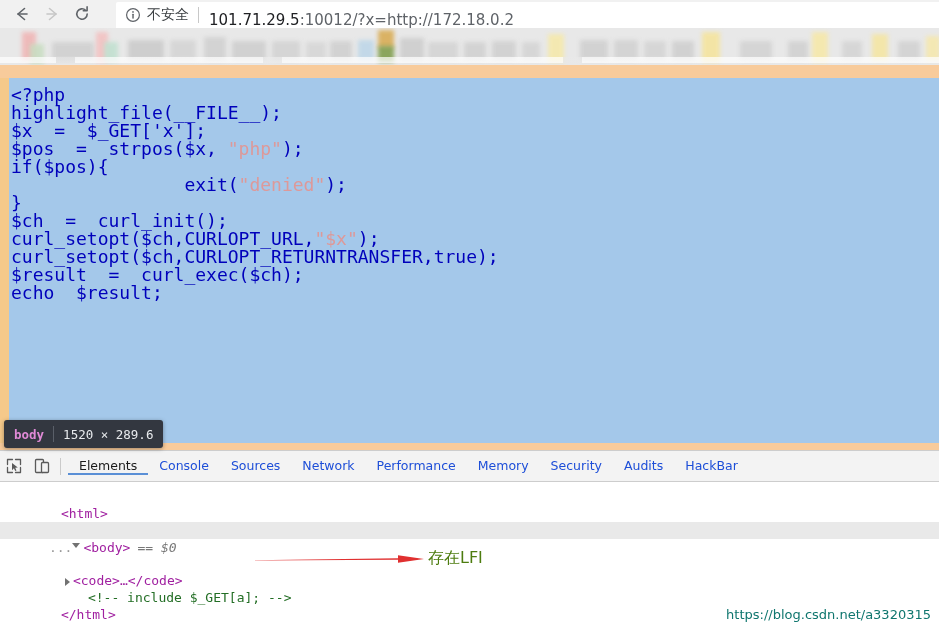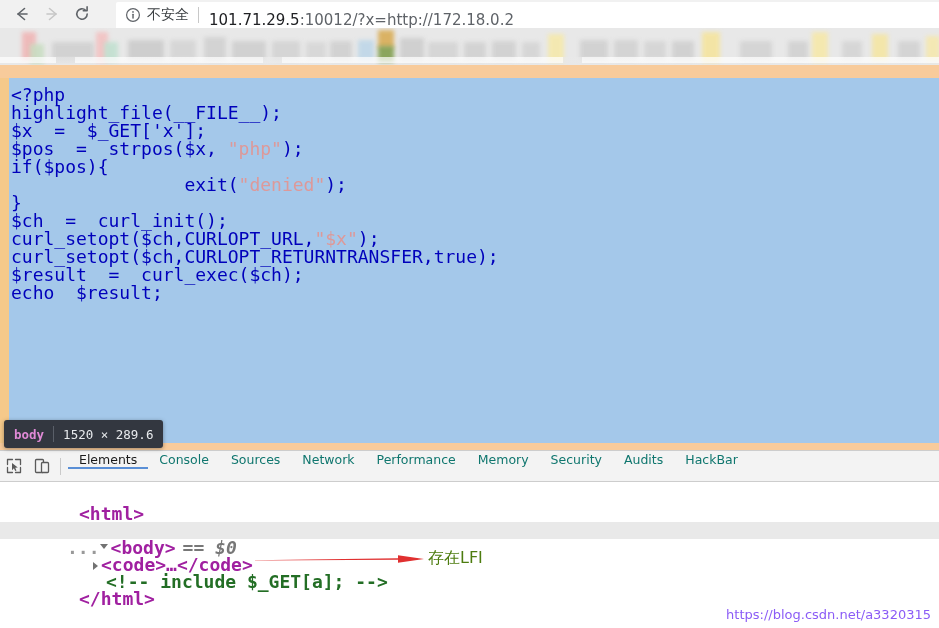--- a/index.html
+++ b/index.html
@@ -128,45 +128,44 @@
     background: #f3f3f3;
     border-bottom: 1px solid #cdcdcd;
     display: flex; align-items: center;
   }
   .dt-icon-btn {
     width: 28px; height: 28px;
     display: flex; align-items: center; justify-content: center;
     background: transparent; border: none; cursor: pointer;
   }
   .dt-toolbar-sep { width: 1px; height: 17px; background: #cacaca; margin: 0 7px 0 4px; }
-  .dt-tabs { display: flex; align-items: flex-start; height: 28px; }
+  .dt-tabs { display: flex; align-items: center; height: 28px; }
   .dt-tab {
     display: flex; align-items: center;
     padding: 0 11px;
     font-size: 12.5px;
-    color: #0f766e;
+    color: #1d4ed8;
     font-family: "DejaVu Sans", sans-serif;
     cursor: pointer;
     white-space: nowrap;
     border-bottom: 2px solid transparent;
   }
   .dt-tab.active {
     color: #1a1a1a;
     border-bottom-color: #5a8fd6;
   }
 
   
   .dom-tree {
     position: relative;
     padding: 6px 0 0 0;
     font-family: "DejaVu Sans Mono", monospace;
-    font-size: 18px;
+    font-size: 13px;
     line-height: 17px;
     color: #222;
-    font-weight: bold;
   }
   .dom-row { position: relative; height: 17px; white-space: pre; padding-left: 14px; }
   .dom-row.selected { background: #e9e9e9; }
   .dom-row.sel-blue { background: #dfeaf7; }
   .tag { color: #a020a0; }
   .comment { color: #236e25; }
   .dollar0 { color: #777; font-style: italic; }
   .ellipsis-dots { color: #999; }
   .arrow-toggle {
     display: inline-block; width: 0; height: 0;
@@ -196,21 +195,21 @@
     color: #4d7c0f;
     z-index: 30;
     white-space: nowrap;
   }
 
   
   .watermark {
     position: absolute; right: 8px; bottom: 6px;
     font-family: "DejaVu Sans", sans-serif;
     font-size: 13px;
-    color: #8b5cf6;
+    color: #0f766e;
     white-space: nowrap;
     z-index: 5;
   }
 </style>
 </head>
 <body>
 
 <div class="browser-chrome">
   <div class="nav-btns">
     <div class="nav-btn">
@@ -332,21 +331,21 @@
   <div class="dom-tree">
     <div class="dom-row" style="padding-left:14px;">
       <span class="tag">&lt;html&gt;</span>
     </div>
     <div class="dom-row" style="padding-left:32px;">
       <span class="tag">&lt;head&gt;&lt;/head&gt;</span>
     </div>
     <div class="dom-row selected" style="padding-left:0;">
       <span class="ellipsis-dots" style="padding-left:2px;">...</span><span class="arrow-toggle open"></span><span class="tag">&lt;body&gt;</span><span class="dollar0" style="padding-left:7px;">== $0</span>
     </div>
-    <div class="dom-row" style="padding-left:28px;">
+    <div class="dom-row" style="padding-left:18px;margin-top:16px;">
       <span class="arrow-toggle"></span><span class="tag">&lt;code&gt;…&lt;/code&gt;</span>
     </div>
     <div class="dom-row" style="padding-left:41px;">
       <span class="comment">&lt;!-- include $_GET[a]; --&gt;</span>
     </div>
     <div class="dom-row" style="padding-left:14px;">
       <span class="tag">&lt;/html&gt;</span>
     </div>
   </div>
 </div>

